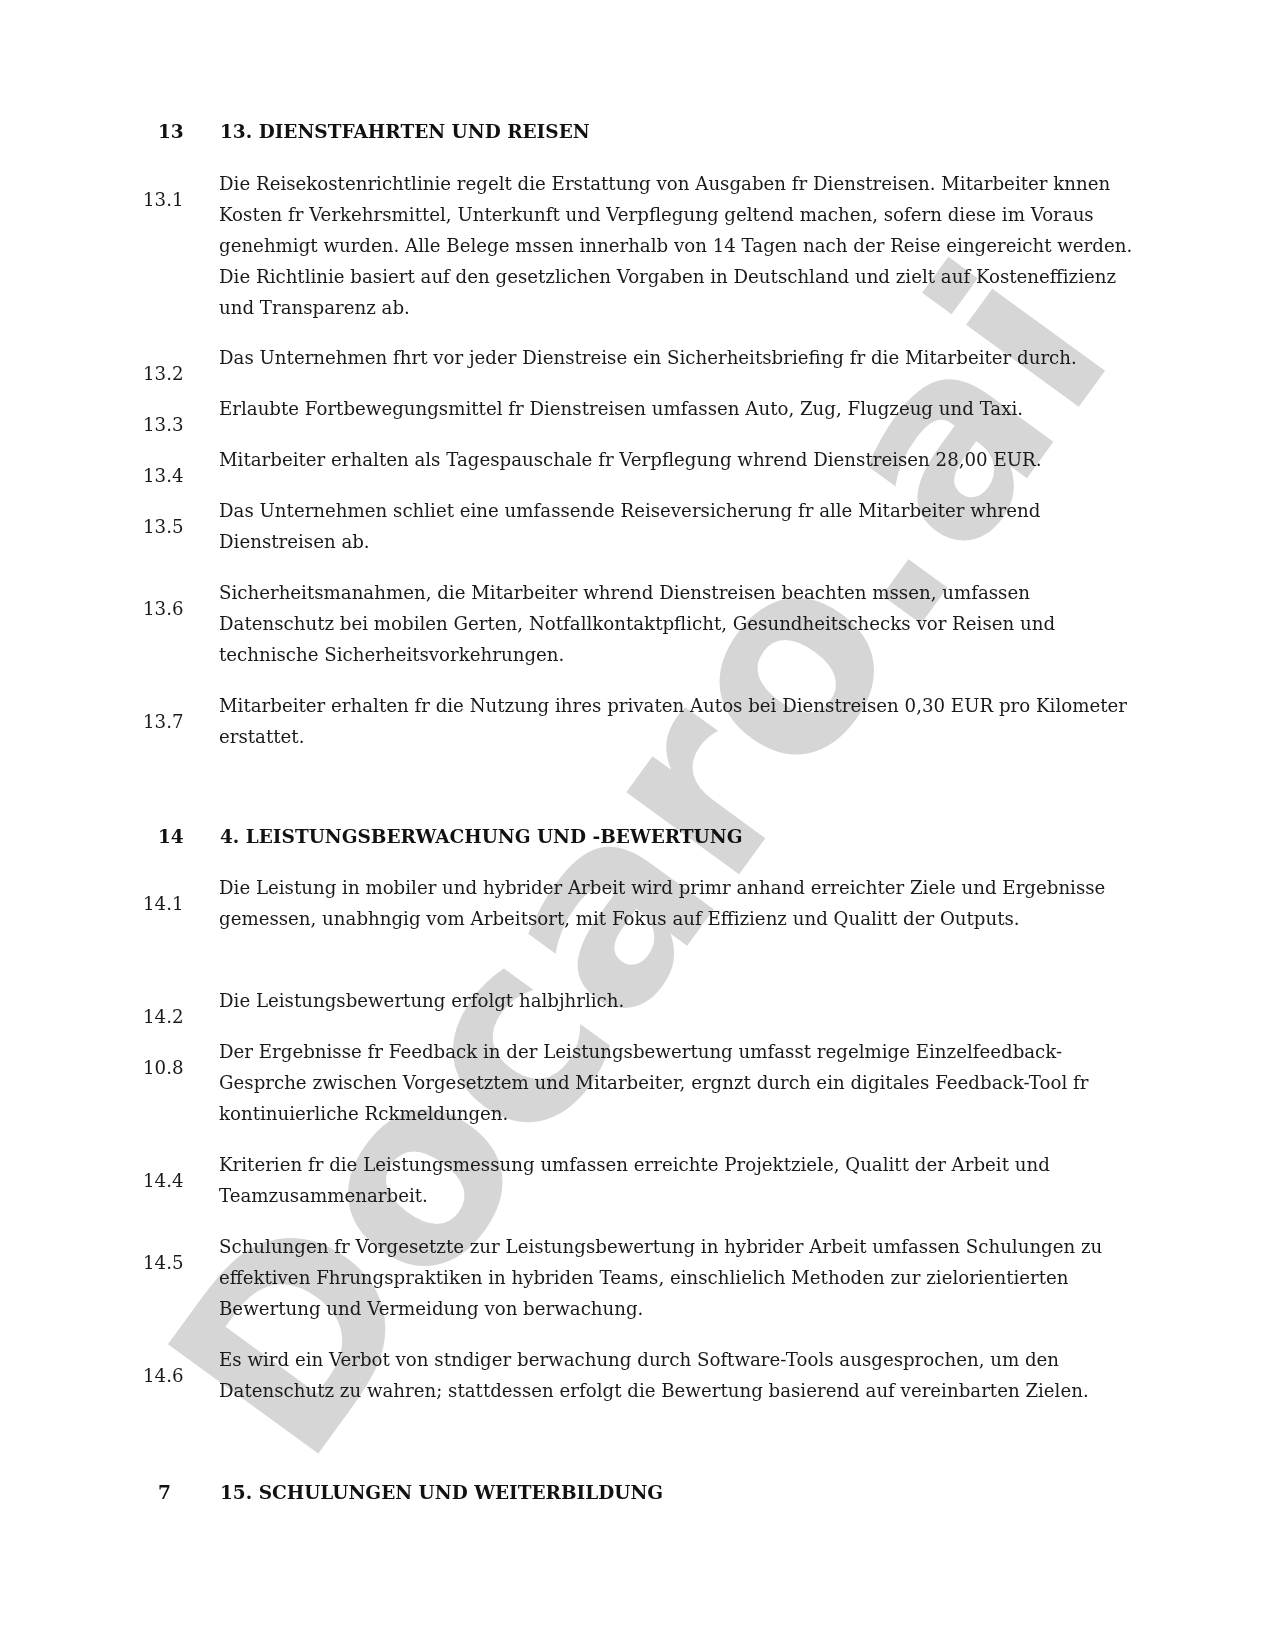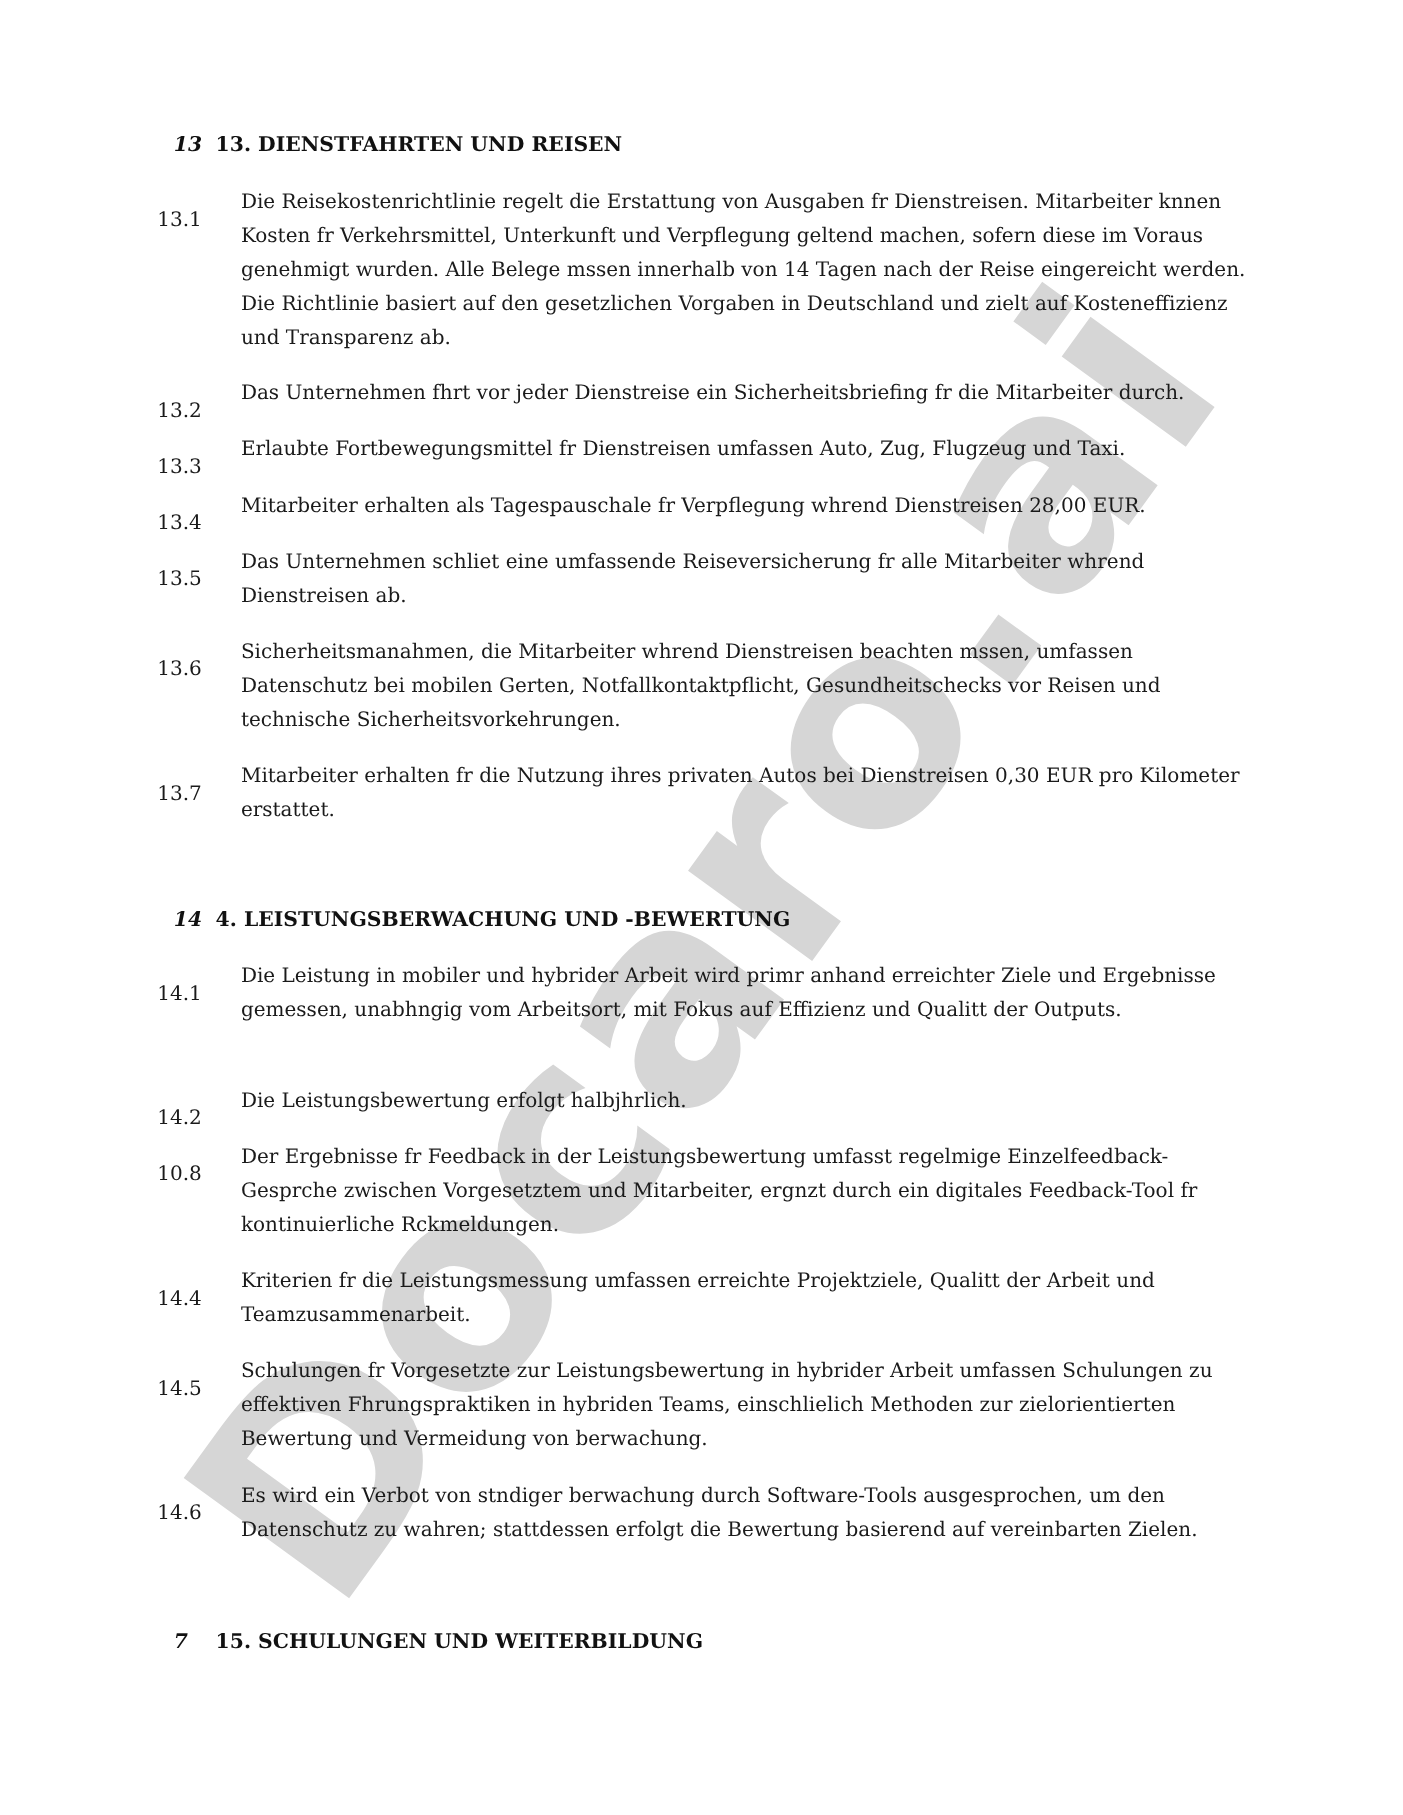--- a/index.html
+++ b/index.html
@@ -50,25 +50,24 @@
       height: 30px;
       font-weight: bold;
       font-size: 18.5px;
       line-height: 30px;
       color: #111;
       white-space: nowrap;
     }
     .heading .h-num {
       position: absolute;
       left: 158px;
-      font-style: italic;
     }
     .heading .h-title {
       position: absolute;
-      left: 196px;
+      left: 220px;
     }
     .item {
       position: absolute;
       left: 0;
       width: 1275px;
       font-size: 18.2px;
       line-height: 31px;
     }
     .item .i-num {
       position: absolute;

